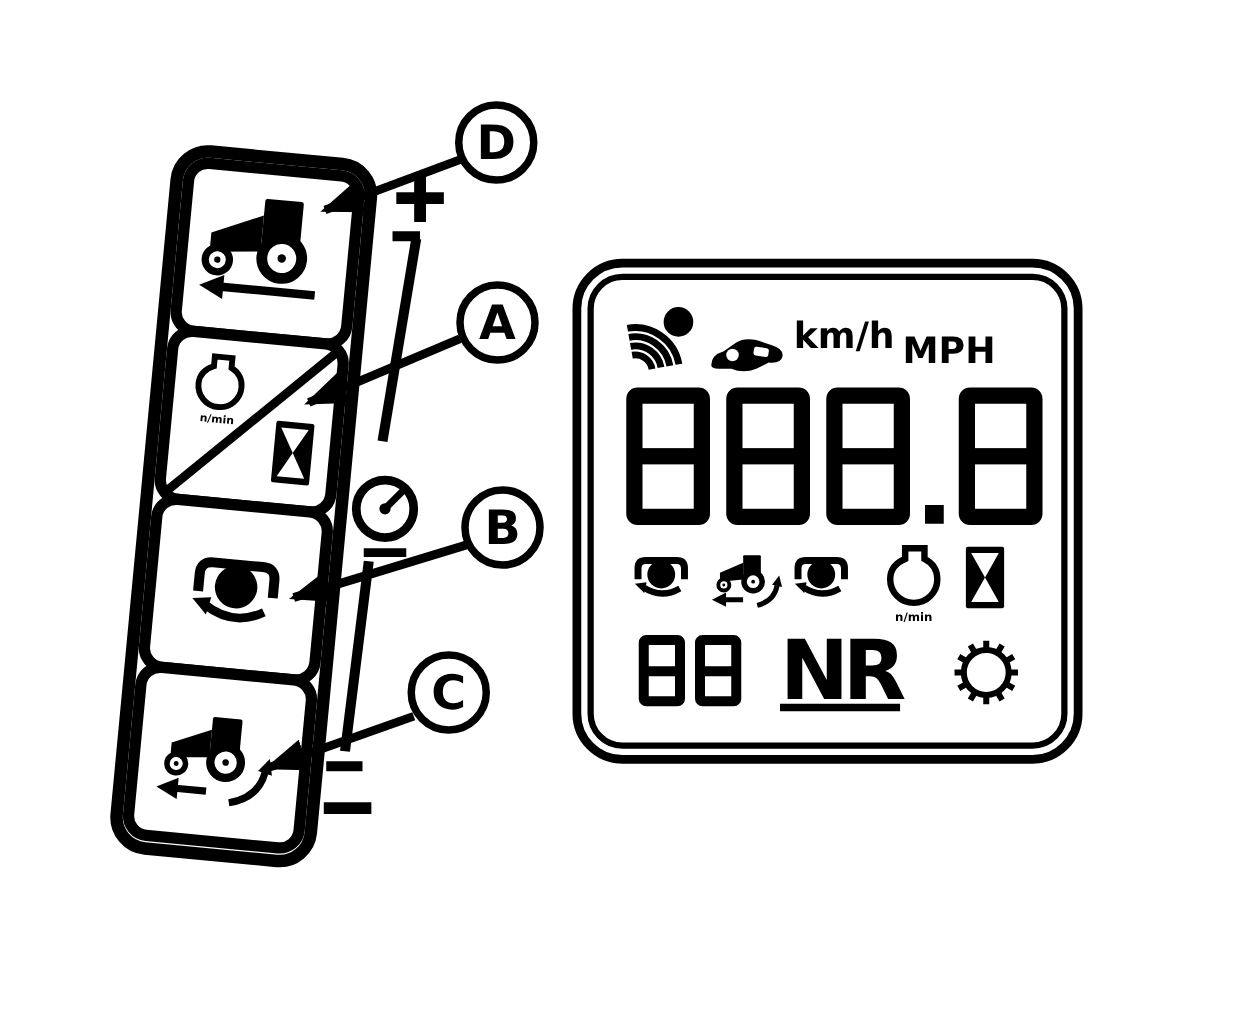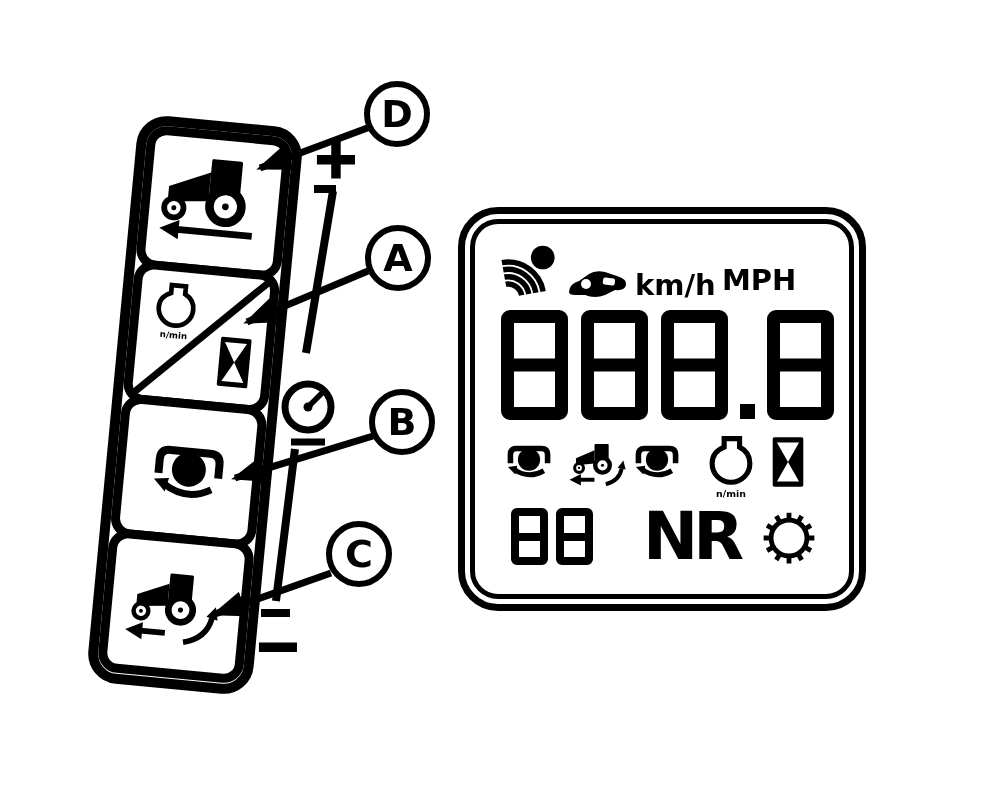--- a/index.html
+++ b/index.html
@@ -162,21 +162,21 @@
           <path d="M6.0,37.4 A23,23 0 0 1 32.7,56.0"></path>
           <path d="M4.6,29.5 A31,31 0 0 1 40.5,54.6"></path>
           <path d="M3.2,21.6 A39,39 0 0 1 48.4,53.2"></path>
         </g>
       </svg>
       <svg class="abs" style="left:92px;top:44px;" width="62" height="32" viewBox="0 0 62 32">
         <path d="M2,24 Q2,16 12,13 L22,6 Q28,2 38,4 L50,8 Q60,11 59,17 Q58,23 48,22 L38,27 Q28,31 18,27 L8,27 Q2,27 2,24 Z" fill="#000"></path>
         <circle cx="19" cy="16" r="5" fill="#fff"></circle>
         <rect x="36" y="10" width="12" height="7" rx="2" fill="#fff" transform="rotate(8 42 13)"></rect>
       </svg>
-      <div class="lcd-unit" style="left:160px;top:44px;">km/h</div>
+      <div class="lcd-unit" style="left:160px;top:27px;">km/h</div>
       <div class="lcd-unit" style="left:247px;top:39px;">MPH</div>
 
       <div class="segrow" style="left:26px;top:86px;">
           <div class="seg-digit"></div>
           <div class="seg-digit"></div>
           <div class="seg-digit"></div>
           <div class="seg-dot"></div>
           <div class="seg-digit"></div>
         </div>
 
@@ -213,21 +213,21 @@
       <svg class="abs" style="left:296px;top:210px;" width="34" height="56" viewBox="0 0 40 62">
         <rect x="2" y="2" width="36" height="58" rx="2" fill="#000"></rect>
         <polygon points="7,8 33,8 20,31" fill="#fff"></polygon>
         <polygon points="7,54 33,54 20,31" fill="#fff"></polygon>
       </svg>
 
       <div class="segrow sm" style="left:36px;top:284px;">
           <div class="seg-digit"></div>
           <div class="seg-digit"></div>
         </div>
-      <div class="gear-letters" style="left:168px;top:280px;">NR</div>
+      <div class="gear-letters" style="left:149px;top:280px;text-decoration:underline;">NR</div>
       <svg class="abs" style="left:286px;top:286px;" width="56" height="56" viewBox="0 0 64 64">
         <circle cx="32" cy="32" r="20.5" fill="none" stroke="#000" stroke-width="5.5"></circle>
         <path stroke="#000" stroke-width="5.5" fill="none" d="M53,32 L61,32 M50.2,42.5 L57.1,46.5 M42.5,50.2 L46.5,57.1 M32,53 L32,61 M21.5,50.2 L17.5,57.1 M13.8,42.5 L6.9,46.5 M11,32 L3,32 M13.8,21.5 L6.9,17.5 M21.5,13.8 L17.5,6.9 M32,11 L32,3 M42.5,13.8 L46.5,6.9 M50.2,21.5 L57.1,17.5"></path>
       </svg>
 
     </div>
   </div>
 
 </div>
 

